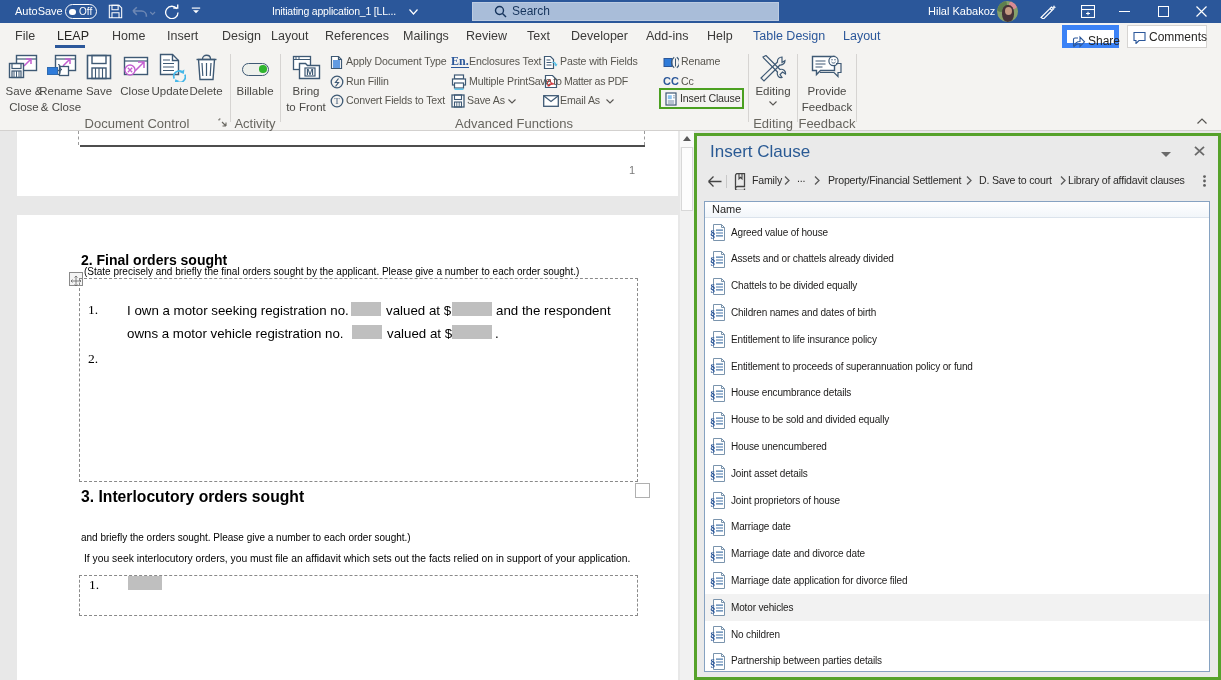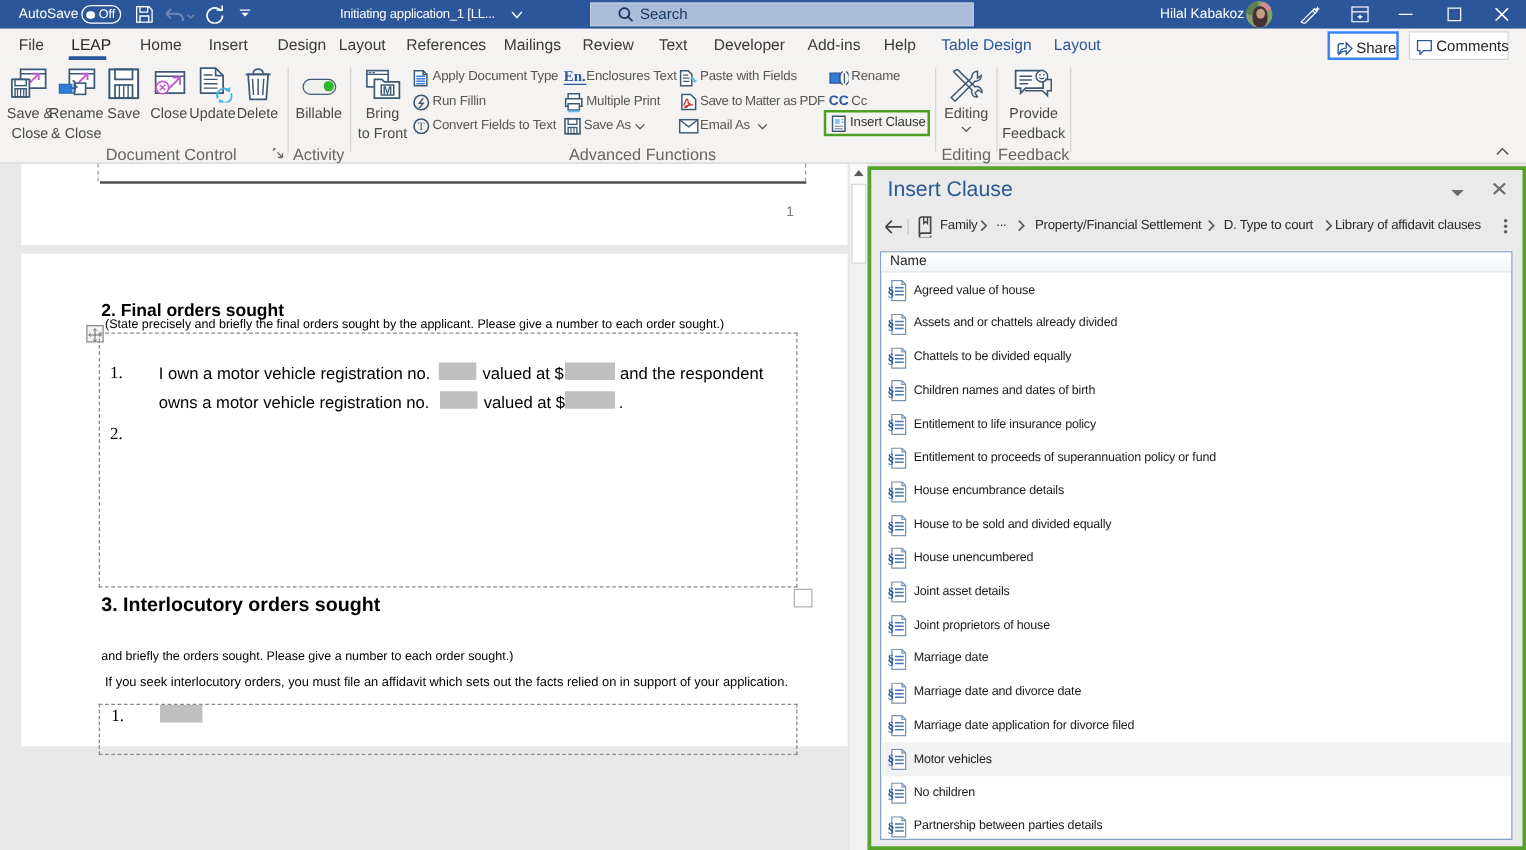--- a/index.html
+++ b/index.html
@@ -111,21 +111,21 @@
     <div class="tab" style="left:325px;">References</div>
     <div class="tab" style="left:403px;">Mailings</div>
     <div class="tab" style="left:466px;">Review</div>
     <div class="tab" style="left:527px;">Text</div>
     <div class="tab" style="left:571px;">Developer</div>
     <div class="tab" style="left:646px;">Add-ins</div>
     <div class="tab" style="left:707px;">Help</div>
     <div class="tab ctx" style="left:753px;">Table Design</div>
     <div class="tab ctx" style="left:843px;">Layout</div>
 
-    <div class="abs" style="left:1062px;top:2px;width:57px;height:23px;background:#fff;border:2px solid #3b82f6;box-sizing:border-box;">
+    <div class="abs" style="left:1062px;top:2px;width:57px;height:23px;background:#fff;border:5px solid #3b82f6;box-sizing:border-box;">
       <svg class="abs" style="left:5px;top:4px;" width="14" height="14" viewBox="0 0 14 14">
         <path d="M1.5 12.5 v-7 a1.5 1.5 0 0 1 1.5-1.5 h3" fill="none" stroke="#2b579a" stroke-width="1.1"></path>
           <path d="M8 7.5 c-3.5 0-5 2-5.5 4.5 c1.5-1.7 3-2.3 5.5-2.3 v2.8 l4.5-4.7 L8 3.2z" fill="none" stroke="#2b579a" stroke-width="1.1"></path>
       </svg>
       <div class="abs" style="left:21px;top:4px;font-size:12px;color:#262523;">Share</div>
     </div>
     <div class="abs" style="left:1127px;top:2px;width:80px;height:23px;background:#fff;border:1px solid #d6d4d2;box-sizing:border-box;">
       <svg class="abs" style="left:5px;top:5px;" width="13" height="13" viewBox="0 0 13 13">
         <path d="M1 1.5 h11 v8 h-6 l-3 3 v-3 h-2z" fill="none" stroke="#2b579a" stroke-width="1.1"></path>
       </svg>
@@ -255,21 +255,21 @@
       <path d="M1.5 1.5 h6 l3 3 v9 h-9z" fill="#fff" stroke="#3e5974" stroke-width="1.2"></path>
       <path d="M3.5 5 h4 M3.5 7.5 h5 M3.5 10 h5" stroke="#3e5974" stroke-width="1"></path>
       <path d="M9.5 7.5 a3.2 3.2 0 0 1 3.5 2.8" fill="none" stroke="#56c2ea" stroke-width="1.3"></path>
       <path d="M14.6 8.8 l-1.5 2.6 -2.2-1.9z" fill="#56c2ea"></path>
     </svg>
     <div class="srow" style="left:560px;top:5px;">Paste with Fields</div>
     <svg class="abs" style="left:544px;top:24px;" width="14" height="15" viewBox="0 0 14 15">
       <path d="M1.5 1.5 h7 l4 4 v8 h-11z" fill="#fff" stroke="#3e5974" stroke-width="1.2"></path>
       <path d="M3 10.5 c0.8-2.5 2-5.5 3-5 c1 0.5-0.5 4 2.5 3.5 c-3 1-2 3-4 3 c-1.2 0-0.5-1 1.5-1.5 c2-0.5 3.5-0.8 4.5-0.5" fill="none" stroke="#d13438" stroke-width="1.1"></path>
     </svg>
-    <div class="srow" style="left:560px;top:24.5px;letter-spacing:-0.35px;">Save to Matter as PDF</div>
+    <div class="srow" style="left:528px;top:24.5px;letter-spacing:-0.35px;">Save to Matter as PDF</div>
     <svg class="abs" style="left:543px;top:45px;" width="16" height="12" viewBox="0 0 16 12">
       <rect x="0.7" y="0.7" width="14.6" height="10.6" fill="#fff" stroke="#3e5974" stroke-width="1.3"></rect>
       <path d="M1 1 L8 6.5 L15 1" fill="none" stroke="#3e5974" stroke-width="1.2"></path>
     </svg>
     <div class="srow" style="left:560px;top:43.5px;">Email As</div>
     <svg class="abs" style="left:606px;top:49px;" width="8" height="5" viewBox="0 0 8 5">
         <path d="M0.5 0.5 L4 4 L7.5 0.5" fill="none" stroke="#585653" stroke-width="1.1"></path>
       </svg>
     <div class="glabel" style="left:514px;">Advanced Functions</div>
 
@@ -318,32 +318,32 @@
         <path d="M0.5 5.5 L5 1 L9.5 5.5" fill="none" stroke="#585653" stroke-width="1.2"></path>
       </svg>
   </div>
   <div class="abs" id="docarea">
     <div class="page" style="top:0;height:65px;">
       <div class="abs" style="left:61px;top:0;height:14px;border-left:1px dashed #9a9a9a;"></div>
       <div class="abs" style="left:627px;top:0;height:14px;border-left:1px dashed #9a9a9a;"></div>
       <div class="abs" style="left:63px;top:14px;width:565px;height:2px;background:#4d4d4d;"></div>
       <div class="doctext" style="left:612px;top:33px;font-size:11px;color:#7a7a7a;">1</div>
     </div>
-    <div class="page" style="top:72px;height:394px;">
+    <div class="page" style="top:84px;height:465px;">
       <div class="doctext" style="left:64px;top:37px;font-size:14px;font-weight:bold;">2. Final orders sought</div>
       <div class="doctext" style="left:67px;top:51px;font-size:10px;">(State precisely and briefly the final orders sought by the applicant. Please give a number to each order sought.)</div>
 
       <div class="abs" style="left:52px;top:57px;width:12px;height:12px;border:1px solid #8a8a8a;background:#f4f4f4;">
         <svg width="12" height="12" viewBox="0 0 12 12">
             <path d="M6 1 v10 M1 6 h10 M6 1 l-1.5 1.5 M6 1 l1.5 1.5 M6 11 l-1.5-1.5 M6 11 l1.5-1.5 M1 6 l1.5-1.5 M1 6 l1.5 1.5 M11 6 l-1.5-1.5 M11 6 l-1.5 1.5" stroke="#666" stroke-width="0.8" fill="none"></path>
           </svg>
       </div>
       <div class="abs" style="left:62px;top:63px;width:557px;height:202px;border:1px dashed #8a8a8a;"></div>
       <div class="doctext" style="left:71px;top:87px;font-family:'Liberation Serif';font-size:13.5px;">1.</div>
-      <div class="doctext" style="left:110px;top:88px;font-size:13.3px;">I own a motor vehicle registration no.</div>
+      <div class="doctext" style="left:110px;top:88px;font-size:13.3px;">I own a motor seeking registration no.</div>
       <div class="redact" style="left:334px;top:87px;width:30px;"></div>
       <div class="doctext" style="left:369px;top:88px;font-size:13.3px;">valued at $</div>
       <div class="redact" style="left:435px;top:87px;width:40px;"></div>
       <div class="doctext" style="left:479px;top:88px;font-size:13.3px;">and the respondent</div>
       <div class="doctext" style="left:110px;top:111px;font-size:13.3px;">owns a motor vehicle registration no.</div>
       <div class="redact" style="left:335px;top:110px;width:30px;"></div>
       <div class="doctext" style="left:370px;top:111px;font-size:13.3px;">valued at $</div>
       <div class="redact" style="left:435px;top:110px;width:40px;"></div>
       <div class="doctext" style="left:478px;top:111px;font-size:13.3px;">.</div>
       <div class="doctext" style="left:71px;top:136px;font-family:'Liberation Serif';font-size:13.5px;">2.</div>
@@ -396,21 +396,21 @@
         <path d="M1 0.5 L5 4.5 L1 8.5" fill="none" stroke="#5a5a5a" stroke-width="1.3"></path>
       </svg>
     <div class="crumb" style="left:100px;top:36px;">...</div>
     <svg class="abs" style="left:117px;top:40px;" width="6" height="9" viewBox="0 0 6 9">
         <path d="M1 0.5 L5 4.5 L1 8.5" fill="none" stroke="#5a5a5a" stroke-width="1.3"></path>
       </svg>
     <div class="crumb" style="left:131px;top:38px;">Property/Financial Settlement</div>
     <svg class="abs" style="left:269px;top:40px;" width="6" height="9" viewBox="0 0 6 9">
         <path d="M1 0.5 L5 4.5 L1 8.5" fill="none" stroke="#5a5a5a" stroke-width="1.3"></path>
       </svg>
-    <div class="crumb" style="left:282px;top:38px;">D. Type to court</div>
+    <div class="crumb" style="left:282px;top:38px;">D. Save to court</div>
     <svg class="abs" style="left:363px;top:40px;" width="6" height="9" viewBox="0 0 6 9">
         <path d="M1 0.5 L5 4.5 L1 8.5" fill="none" stroke="#5a5a5a" stroke-width="1.3"></path>
       </svg>
     <div class="crumb" style="left:371px;top:38px;">Library of affidavit clauses</div>
     <svg class="abs" style="left:505px;top:39px;" width="5" height="12" viewBox="0 0 5 12">
         <circle cx="2.5" cy="1.6" r="1.4" fill="#5f5f5f"></circle>
         <circle cx="2.5" cy="6" r="1.4" fill="#5f5f5f"></circle>
         <circle cx="2.5" cy="10.4" r="1.4" fill="#5f5f5f"></circle>
       </svg>
 

